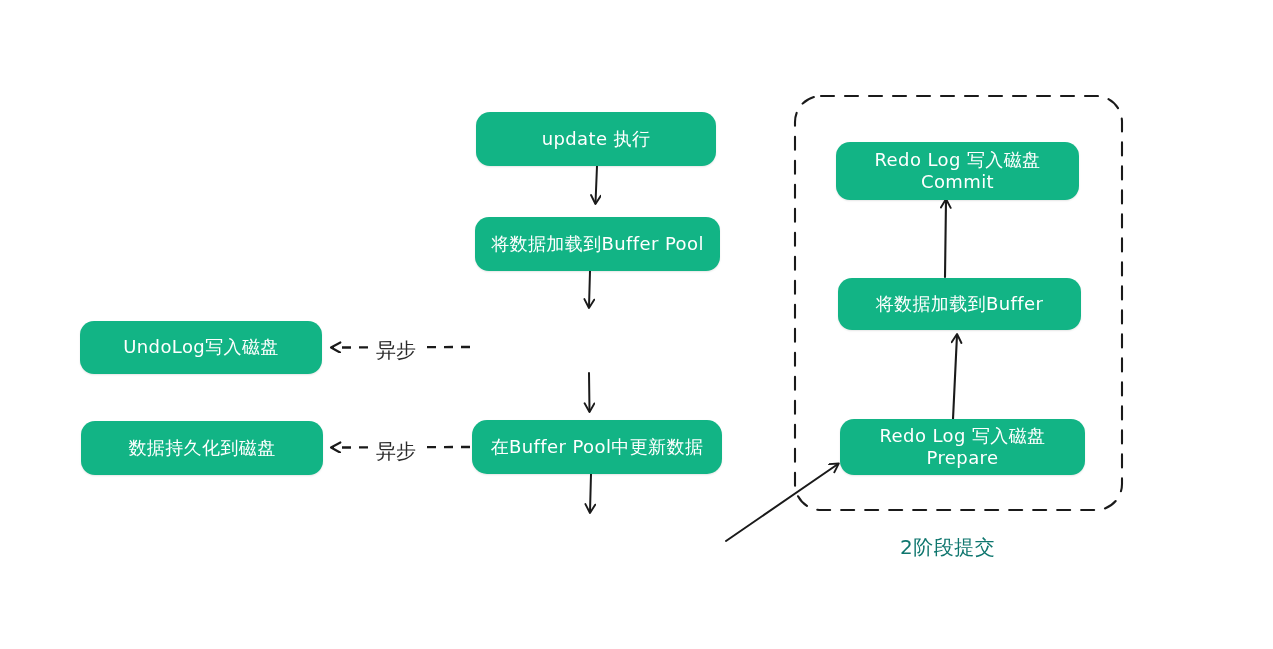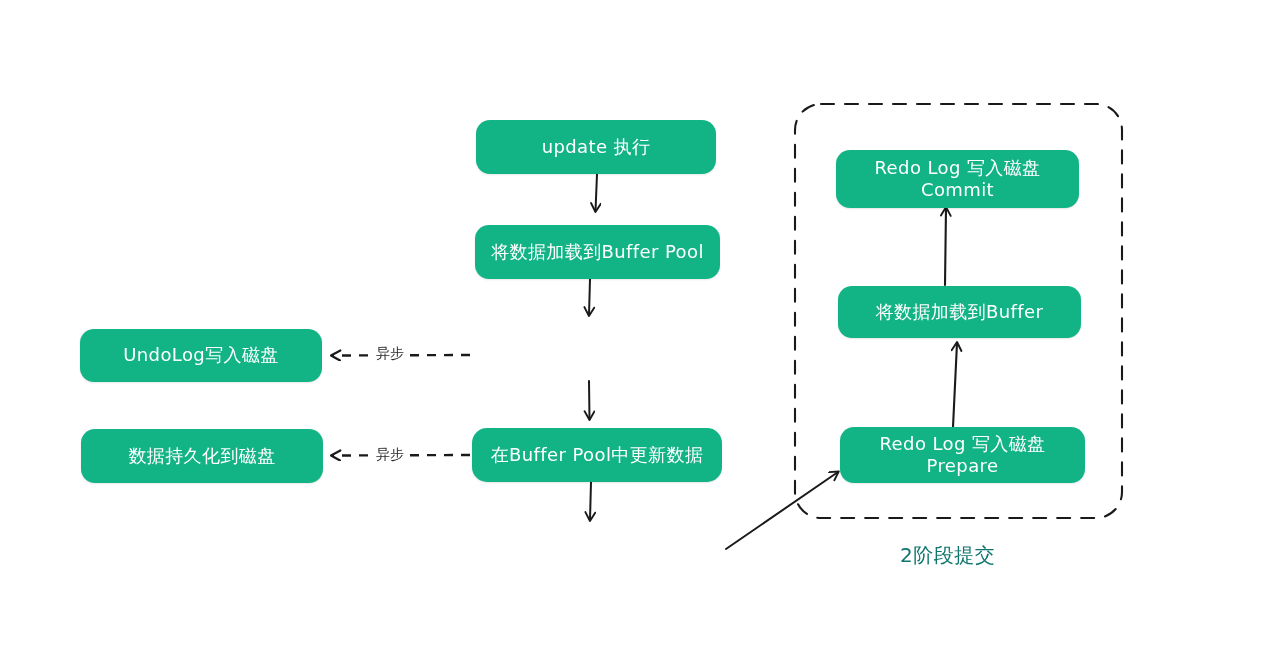--- a/index.html
+++ b/index.html
@@ -12,21 +12,20 @@
     height: 649px;
     position: relative;
     overflow: hidden;
     font-family: "Liberation Sans", sans-serif;
   }
   #canvas {
     position: absolute;
     left: 0; top: 0;
     width: 1273px;
     height: 555px;
-    margin-top: 8px;
   }
   .node {
     position: absolute;
     background: #12b485;
     border-radius: 14px;
     box-sizing: border-box;
     display: flex;
     align-items: center;
     justify-content: center;
     text-align: center;
@@ -39,21 +38,21 @@
     z-index: 3;
   }
   .node .label {
     padding: 0 10px;
     white-space: pre-line;
   }
   .edge-label {
     position: absolute;
     color: #2b2b2b;
     font-family: "DejaVu Sans", sans-serif;
-    font-size: 14px;
+    font-size: 20px;
     background: #ffffff;
     padding: 0 3px;
     z-index: 4;
     white-space: nowrap;
   }
   .group-caption {
     position: absolute;
     color: #0f766e;
     font-family: "DejaVu Sans", sans-serif;
     font-size: 20px;

